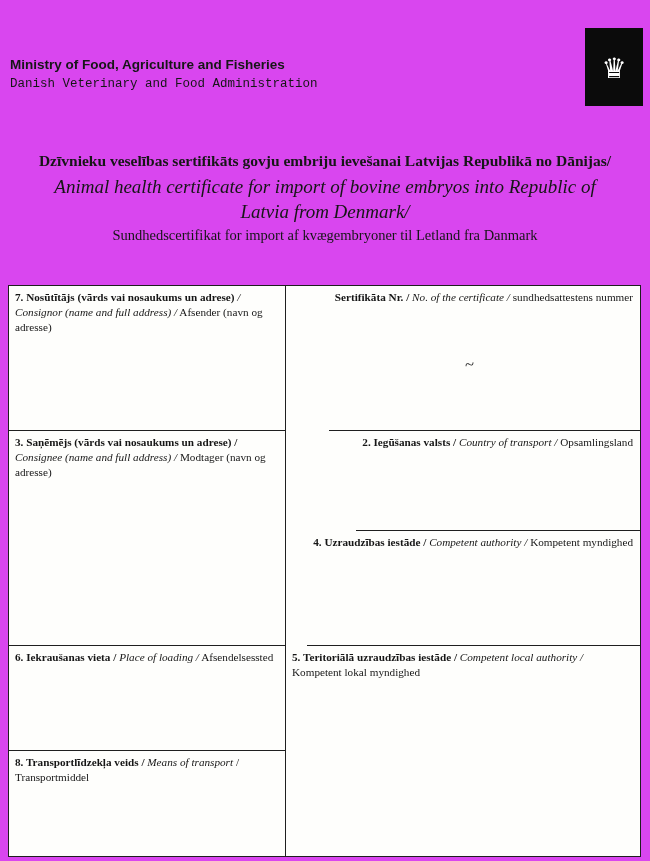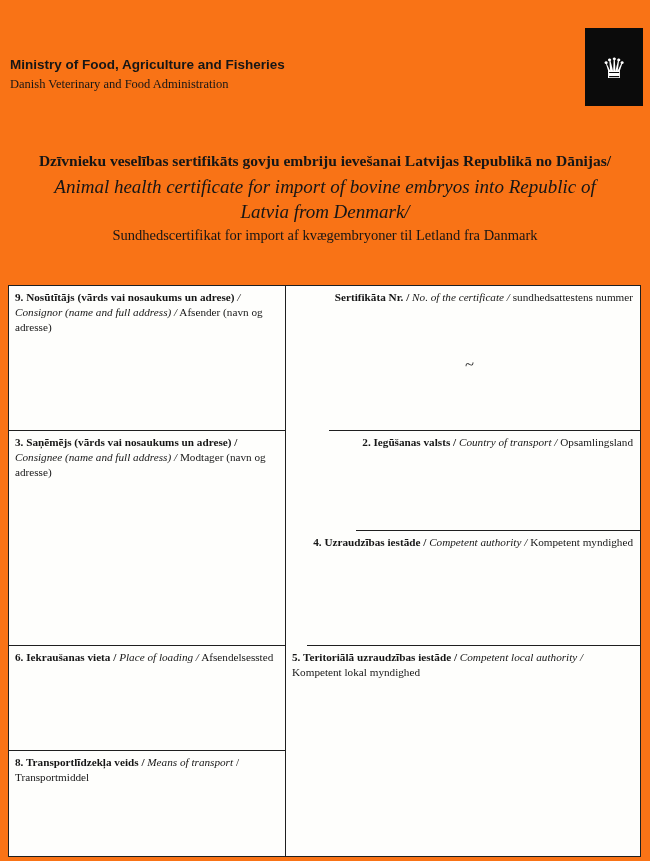--- a/index.html
+++ b/index.html
@@ -3,34 +3,34 @@
 <meta charset="utf-8">
 <style>
   * { box-sizing: border-box; margin: 0; padding: 0; }
   html, body { background: #e8e8e8; }
   body { font-family: "Liberation Serif", serif; }
   .page {
     position: relative;
     width: 650px;
     height: 861px;
     margin: 0 auto;
-    background: #f97316;
+    background: #d946ef;
     color: #161616;
     overflow: hidden;
   }
   
   .header { position: relative; height: 106px; }
   .ministry {
     font-family: "Liberation Sans", sans-serif;
     font-weight: bold;
     font-size: 13.5px;
     padding: 57px 0 0 10px;
   }
   .administration {
-    font-family: Liberation Serif, serif;
+    font-family: Liberation Mono, monospace;
     font-size: 12.5px;
     padding: 5px 0 0 10px;
   }
   .logo {
     position: absolute;
     top: 28px;
     right: 7px;
     width: 58px;
     height: 78px;
     background: #0b0b0b;
@@ -118,21 +118,21 @@
   <div class="title-block">
     <div class="title-lv">Dzīvnieku veselības sertifikāts govju embriju ievešanai Latvijas Republikā no Dānijas/</div>
     <div class="title-en">Animal health certificate for import of bovine embryos into Republic of Latvia from Denmark/</div>
     <div class="title-da">Sundhedscertifikat for import af kvægembryoner til Letland fra Danmark</div>
   </div>
 
   <div class="form-table">
 
     <div class="col-left">
       <div class="cell" style="height:145px">
-        <span class="lv">9. Nosūtītājs (vārds vai nosaukums un adrese)</span>
+        <span class="lv">7. Nosūtītājs (vārds vai nosaukums un adrese)</span>
         <span class="en">/ Consignor (name and full address) /</span>
         <span class="da">Afsender (navn og adresse)</span>
       </div>
       <div class="cell" style="height:215px">
         <span class="lv">3. Saņēmējs (vārds vai nosaukums un adrese) /</span>
         <span class="en">Consignee (name and full address) /</span>
         <span class="da">Modtager (navn og adresse)</span>
       </div>
       <div class="cell" style="height:105px">
         <span class="lv">6. Iekraušanas vieta /</span>

